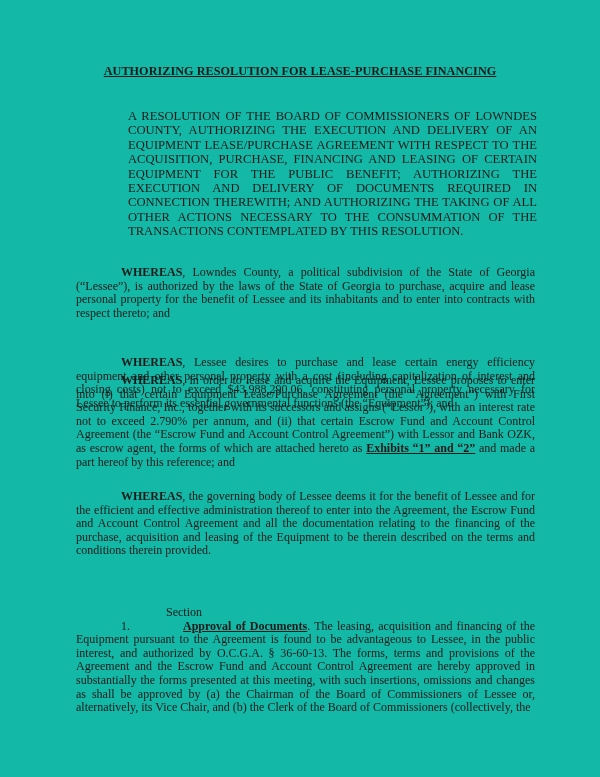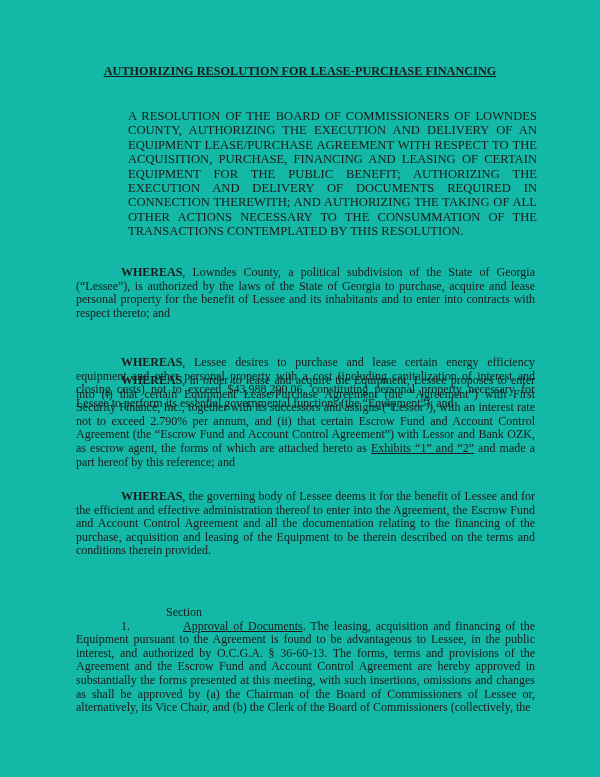--- a/index.html
+++ b/index.html
@@ -6,21 +6,21 @@
   body { width: 600px; height: 777px; position: relative; overflow: hidden;
          font-family: "Liberation Serif", "DejaVu Serif", serif; color: #1a1a1a; }
   .page { position: absolute; left: 0; top: 0; width: 600px; height: 777px; background: #14b8a6; }
   .title { position: absolute; left: 0; width: 600px; top: 64px; text-align: center;
            font-weight: bold; font-size: 12.2px; text-decoration: underline; letter-spacing: 0.05px; }
   .caption { position: absolute; left: 128px; width: 409px; top: 109px;
              font-size: 12.6px; line-height: 14.4px; text-align: justify; text-align-last: left; }
   .para { position: absolute; left: 76px; width: 459px; font-size: 12px; line-height: 13.6px;
           text-align: justify; text-indent: 45px; }
   .para b { font-weight: bold; }
-  .u { text-decoration: underline; }
+  .u { text-decoration: underline; font-weight: bold; }
   .sec-label { display: inline-block; width: 62px; }
 </style>
 </head>
 <body>
 
 <div class="page">
 
   <div class="title">AUTHORIZING RESOLUTION FOR LEASE-PURCHASE FINANCING</div>
 
   <div class="caption">A RESOLUTION OF THE BOARD OF COMMISSIONERS OF LOWNDES COUNTY, AUTHORIZING THE EXECUTION AND DELIVERY OF AN EQUIPMENT LEASE/PURCHASE AGREEMENT WITH RESPECT TO THE ACQUISITION, PURCHASE, FINANCING AND LEASING OF CERTAIN EQUIPMENT FOR THE PUBLIC BENEFIT; AUTHORIZING THE EXECUTION AND DELIVERY OF DOCUMENTS REQUIRED IN CONNECTION THEREWITH; AND AUTHORIZING THE TAKING OF ALL OTHER ACTIONS NECESSARY TO THE CONSUMMATION OF THE TRANSACTIONS CONTEMPLATED BY THIS RESOLUTION.</div>

